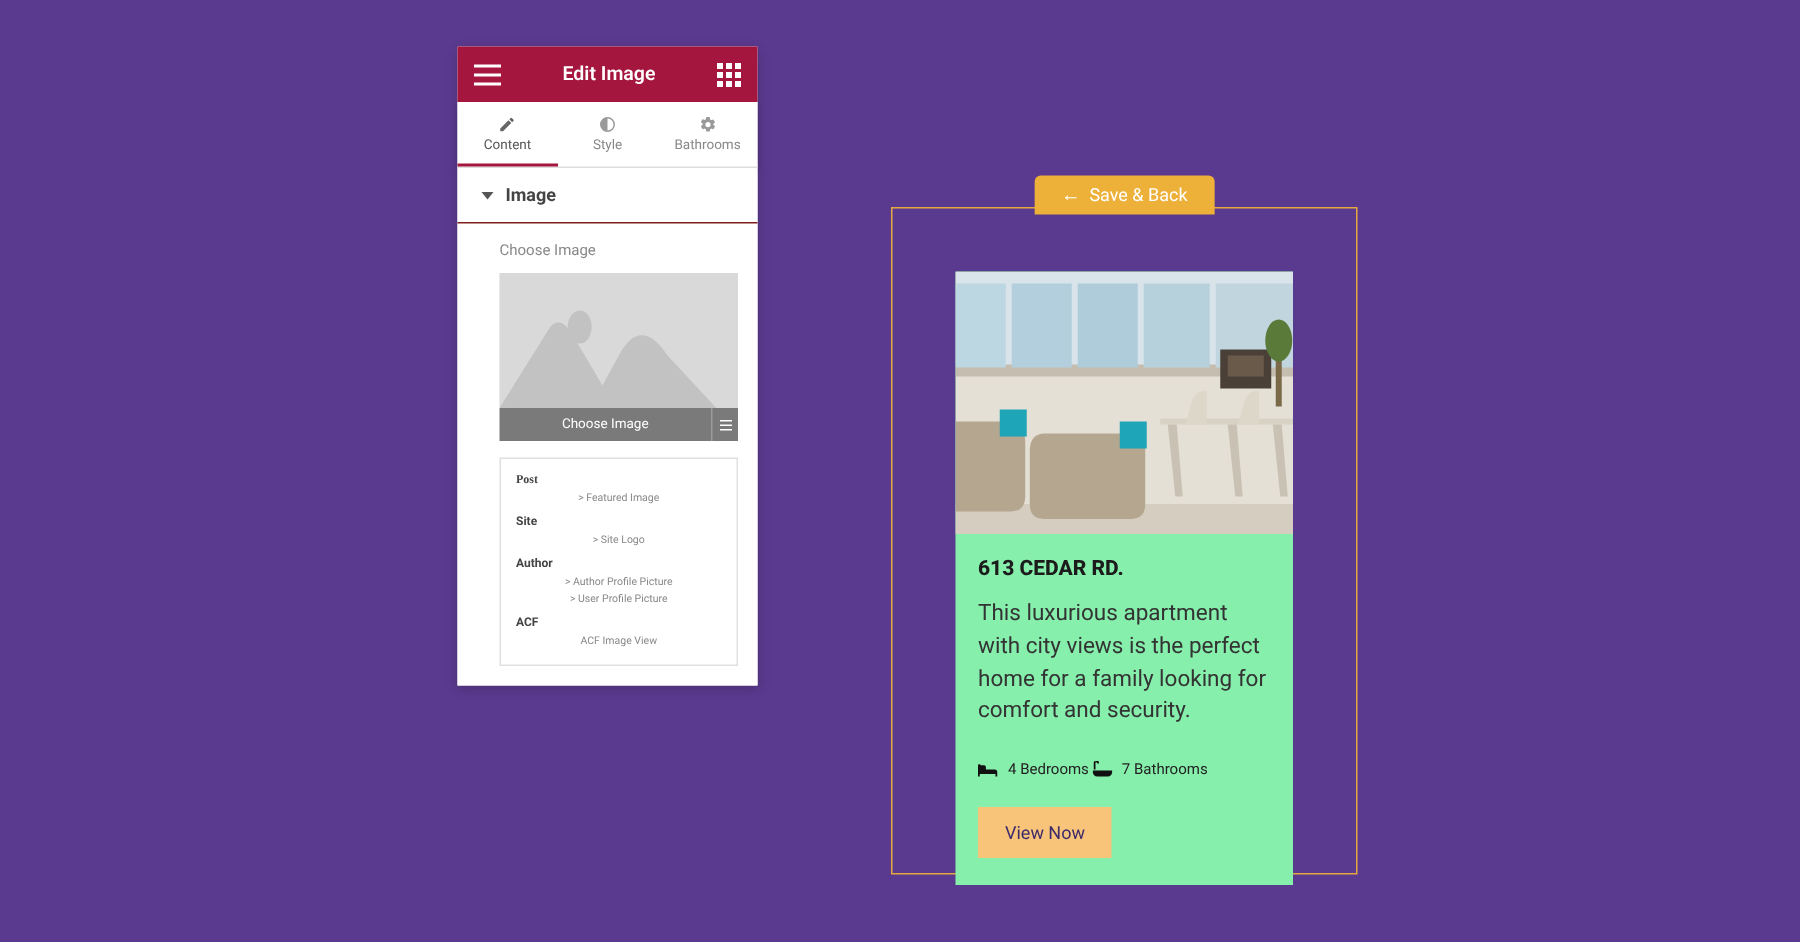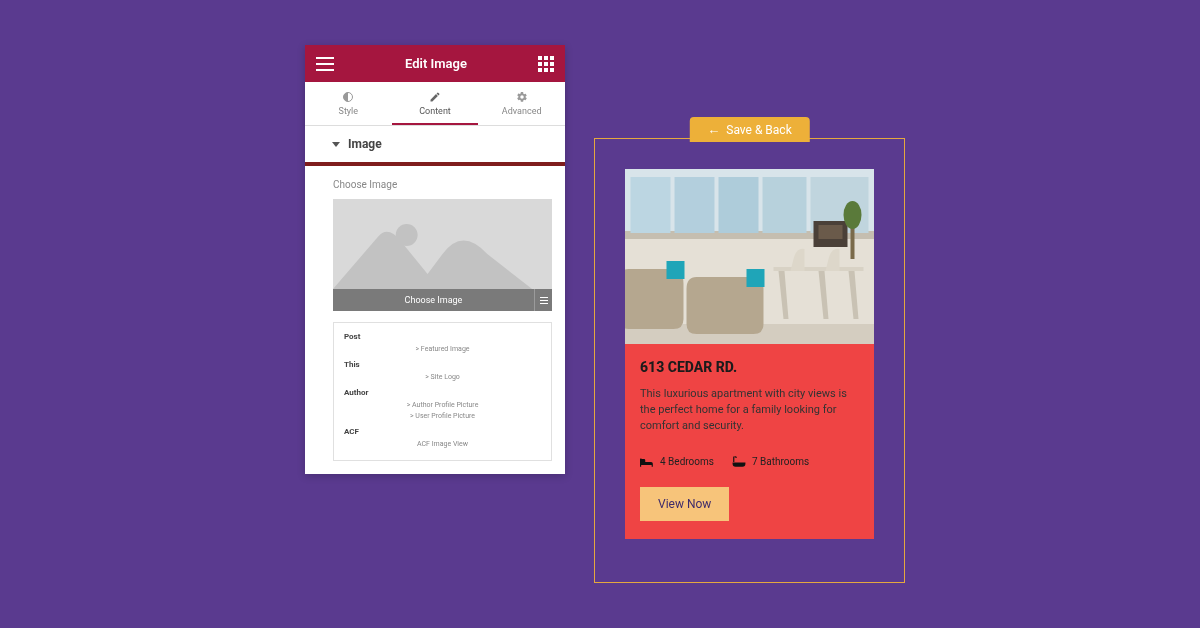--- a/index.html
+++ b/index.html
@@ -1,66 +1,66 @@
 <!DOCTYPE html>
 <html><head>
 <meta charset="utf-8">
 <style>
 *{box-sizing:border-box;margin:0;padding:0;font-family:-apple-system,BlinkMacSystemFont,"Segoe UI",Roboto,sans-serif;}
 body{background:#5a3a8f;width:1200px;height:628px;position:relative;overflow:hidden;}
 
 
-.editor-panel{position:absolute;left:305px;top:45px;width:260px;background:#fff;box-shadow:0 2px 8px rgba(0,0,0,0.2);}
+.editor-panel{position:absolute;left:305px;top:31px;width:200px;background:#fff;box-shadow:0 2px 8px rgba(0,0,0,0.2);}
 .editor-header{background:#a5163f;height:37px;display:flex;align-items:center;justify-content:space-between;padding:0 11px;}
 .hamburger-icon{width:18px;height:14px;display:flex;flex-direction:column;justify-content:space-between;}
 .hamburger-icon span{height:2px;background:#fff;display:block;}
 .editor-header-title{color:#fff;font-weight:600;font-size:13px;}
 .grid-icon{width:16px;height:16px;display:grid;grid-template-columns:repeat(3,1fr);grid-template-rows:repeat(3,1fr);gap:2px;}
 .grid-icon span{background:#fff;display:block;}
 
 .tabs{display:flex;background:#fff;border-bottom:1px solid #ddd;box-shadow:0 2px 3px rgba(0,0,0,.08);}
 .tab{flex:1;text-align:center;padding:9px 0 7px;font-size:9px;color:#888;border-bottom:2px solid transparent;cursor:pointer;}
 .tab.active{border-bottom-color:#a5163f;color:#555;}
 .tab-icon{display:block;margin:0 auto 3px;width:12px;height:12px;}
 
 .section{background:#fff;}
-.accordion-header{padding:11px 27px;display:flex;align-items:center;border-bottom:4px solid #7f1d1d;gap:8px;}
+.accordion-header{padding:11px 16px;display:flex;align-items:center;border-bottom:1px solid #7f1d1d;gap:8px;}
 .caret-icon{width:0;height:0;border-left:4px solid transparent;border-right:4px solid transparent;border-top:5px solid #555;}
 .accordion-header span.label{font-weight:700;font-size:12px;color:#444;}
 
 .panel-body{padding:13px;margin-left:15px;}
 .panel-label{font-size:10px;color:#888;margin-bottom:9px;}
 
 .image-placeholder{background:#d9d9d9;height:90px;position:relative;overflow:hidden;}
 .image-placeholder svg{width:100%;height:100%;}
 
 .choose-bar{display:flex;margin-top:0;}
 .choose-main{flex:1;background:#7a7a7a;color:#fff;text-align:center;font-size:9px;padding:6px 0;}
 .choose-right{width:18px;background:#7a7a7a;border-left:1px solid rgba(255,255,255,.25);display:flex;flex-direction:column;align-items:center;justify-content:center;gap:2px;}
 .choose-right span{height:1px;width:8px;background:#fff;}
 
 .source-box{border:1px solid #e0e0e0;margin-top:11px;padding:9px 10px;}
 .source-group-title{font-size:8px;font-weight:700;color:#444;margin-top:7px;margin-bottom:4px;}
-.source-group-title:first-child{margin-top:0;}
+.source-group-title:first-child{margin-top:0;font-family:Liberation Serif, serif;}
 .source-item{font-size:7px;color:#888;margin-bottom:3px;text-align:center;}
 
 
 .preview-wrap{position:absolute;left:594px;top:138px;width:311px;height:445px;border:1px solid #e5a83e;}
 .save-back-tab{position:absolute;left:50%;transform:translateX(-50%);top:-22px;background:#edb039;color:#fff;font-size:12px;padding:5px 18px;border-radius:4px 4px 0 0;white-space:nowrap;display:flex;align-items:center;gap:6px;}
 .save-back-tab .arrow{font-size:13px;}
 
-.preview-card{background:#ef4444;margin:30px;overflow:hidden;}
+.preview-card{background:#86efac;margin:42px;overflow:hidden;}
 .preview-image{height:175px;background:#aaa;position:relative;overflow:hidden;}
 .preview-image svg{width:100%;height:100%;}
 
 .preview-content{padding:15px 15px 18px;}
 .preview-title{font-weight:800;font-size:14px;color:#1b1b1b;margin-bottom:11px;}
-.preview-desc{font-size:11px;color:#333;line-height:1.45;margin-bottom:22px;}
-
-.preview-features{display:flex;gap:18px;margin-bottom:19px;}
+.preview-desc{font-size:15px;color:#333;line-height:1.45;margin-bottom:22px;}
+
+.preview-features{display:flex;gap:2px;margin-bottom:19px;}
 .feature{display:flex;align-items:center;gap:6px;font-size:10px;color:#222;}
 .feature-icon{width:14px;height:12px;}
 
 .view-btn{background:#f7c47a;color:#3e2b6a;border:none;padding:10px 18px;font-size:12px;font-weight:400;cursor:pointer;}
 </style>
 </head>
 <body>
 
 <div class="editor-panel">
   <div class="editor-header">
@@ -77,38 +77,38 @@
         <span></span>
         <span></span>
         <span></span>
         <span></span>
         <span></span>
         <span></span>
       </div>
   </div>
 
   <div class="tabs">
+    <div class="tab active">
+      <svg class="tab-icon" viewBox="0 0 24 24">
+          <path fill="#666" d="M3 17.25V21h3.75l11-11.04-3.75-3.75L3 17.25zM20.71 7.04a1 1 0 0 0 0-1.41l-2.34-2.34a1 1 0 0 0-1.41 0L15.13 5.13l3.75 3.75 1.83-1.84z"></path>
+        </svg>
+      <span>Content</span>
+    </div>
     <div class="tab">
       <svg class="tab-icon" viewBox="0 0 24 24">
           <circle cx="12" cy="12" r="9" fill="none" stroke="#999" stroke-width="2"></circle>
           <path fill="#999" d="M12 3a9 9 0 0 0 0 18V3z"></path>
         </svg>
       <span>Style</span>
     </div>
-    <div class="tab active">
-      <svg class="tab-icon" viewBox="0 0 24 24">
-          <path fill="#666" d="M3 17.25V21h3.75l11-11.04-3.75-3.75L3 17.25zM20.71 7.04a1 1 0 0 0 0-1.41l-2.34-2.34a1 1 0 0 0-1.41 0L15.13 5.13l3.75 3.75 1.83-1.84z"></path>
-        </svg>
-      <span>Content</span>
-    </div>
     <div class="tab">
       <svg class="tab-icon" viewBox="0 0 24 24">
           <path fill="#999" d="M19.14 12.94a7.07 7.07 0 0 0 .05-.94 7.07 7.07 0 0 0-.05-.94l2.03-1.58a.5.5 0 0 0 .12-.64l-1.92-3.32a.5.5 0 0 0-.61-.22l-2.39.96a7.03 7.03 0 0 0-1.62-.94l-.36-2.54A.5.5 0 0 0 13.9 2h-3.84a.5.5 0 0 0-.49.42l-.36 2.54c-.58.24-1.12.56-1.62.94l-2.39-.96a.5.5 0 0 0-.61.22L2.67 8.48a.5.5 0 0 0 .12.64l2.03 1.58c-.03.31-.05.63-.05.94s.02.63.05.94L2.79 14.16a.5.5 0 0 0-.12.64l1.92 3.32c.14.24.43.34.61.22l2.39-.96c.5.38 1.04.7 1.62.94l.36 2.54c.4.24.25.42.49.42h3.84c.24 0 .45-.18.49-.42l.36-2.54c.58-.24 1.12-.56 1.62-.94l2.39.96c.24.1.5 0 .61-.22l1.92-3.32a.5.5 0 0 0-.12-.64l-2.03-1.58zM12 15.5A3.5 3.5 0 1 1 12 8.5a3.5 3.5 0 0 1 0 7z"></path>
         </svg>
-      <span>Advanced</span>
+      <span>Bathrooms</span>
     </div>
   </div>
 
   <div class="section">
     <div class="accordion-header">
       <span class="caret-icon"></span>
       <span class="label">Image</span>
     </div>
     <div class="panel-body">
       <div class="panel-label">Choose Image</div>
@@ -126,21 +126,21 @@
             <span></span>
             <span></span>
             <span></span>
           </div>
       </div>
 
       <div class="source-box">
         <div class="source-group-title">Post</div>
         <div class="source-item">&gt; Featured Image</div>
 
-        <div class="source-group-title">This</div>
+        <div class="source-group-title">Site</div>
         <div class="source-item">&gt; Site Logo</div>
 
         <div class="source-group-title">Author</div>
         <div class="source-item">&gt; Author Profile Picture</div>
         <div class="source-item">&gt; User Profile Picture</div>
 
         <div class="source-group-title">ACF</div>
         <div class="source-item">ACF Image View</div>
       </div>
     </div>

